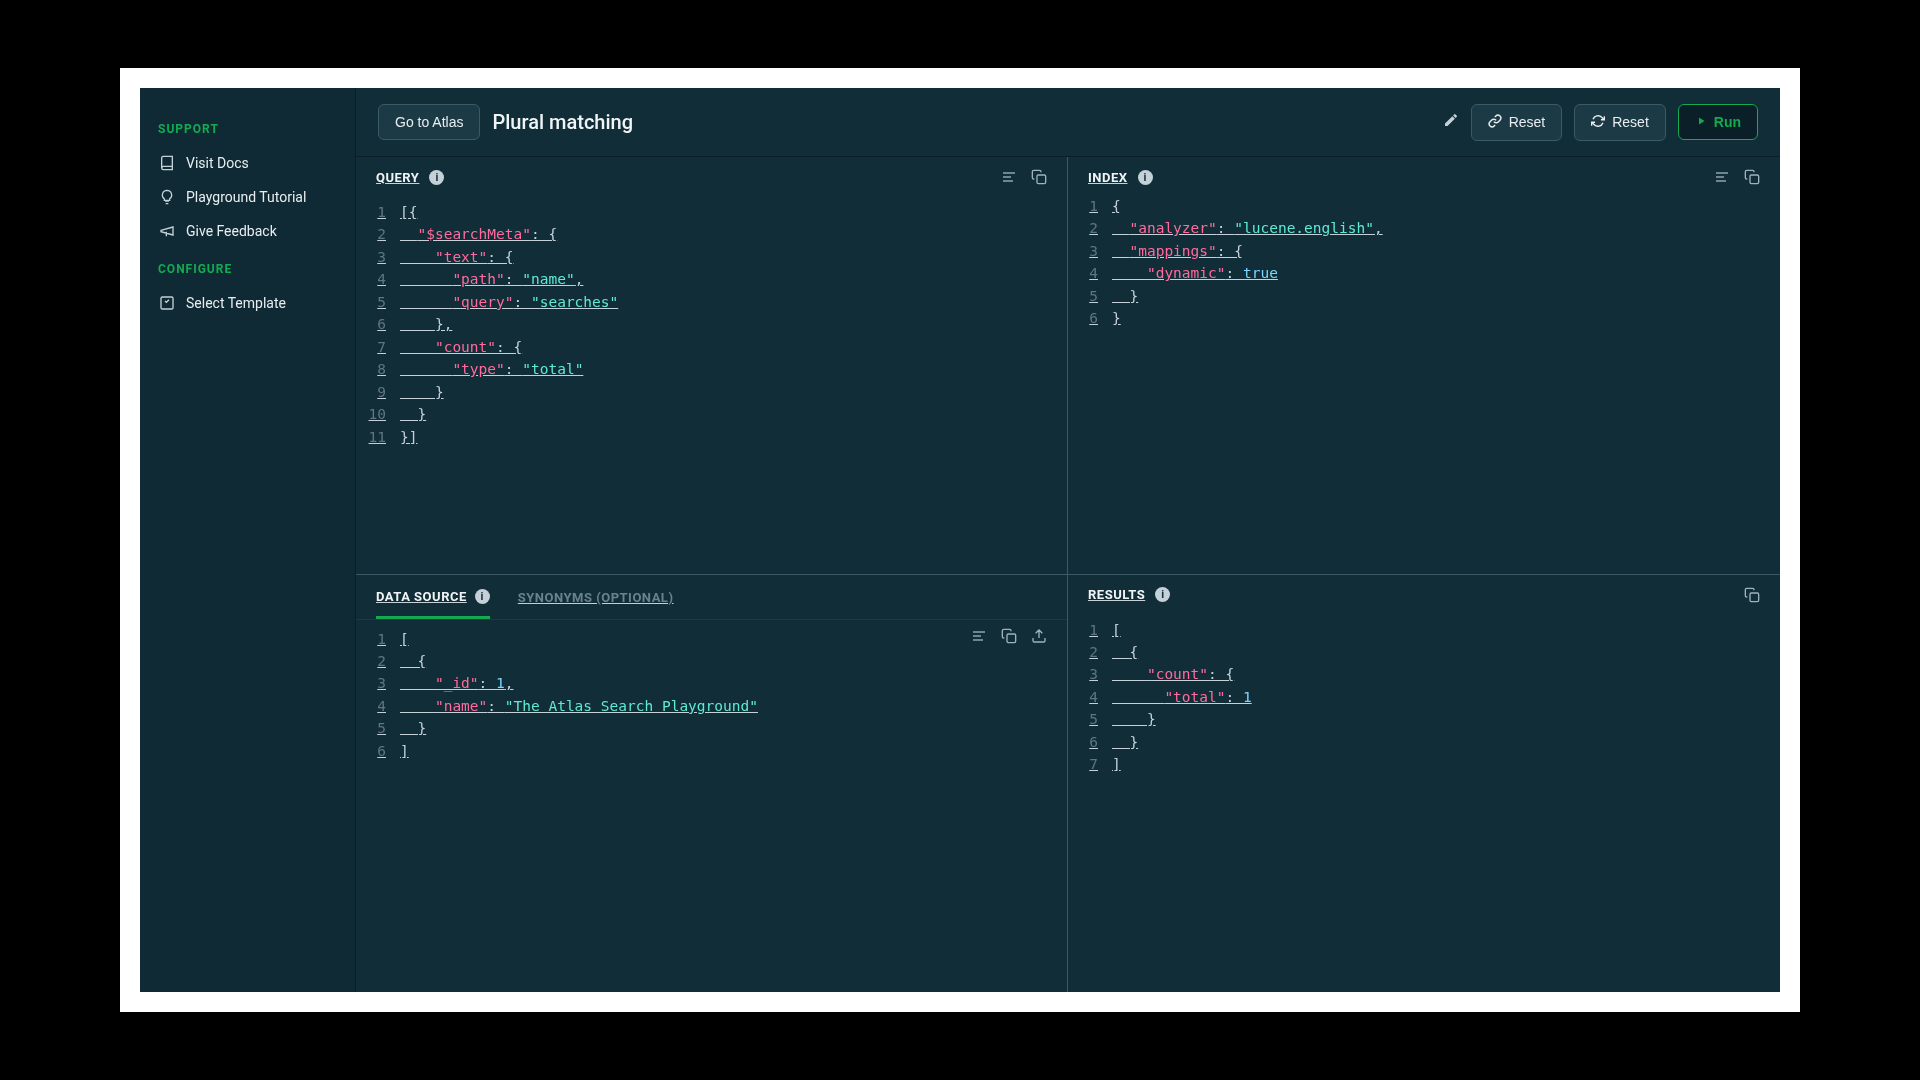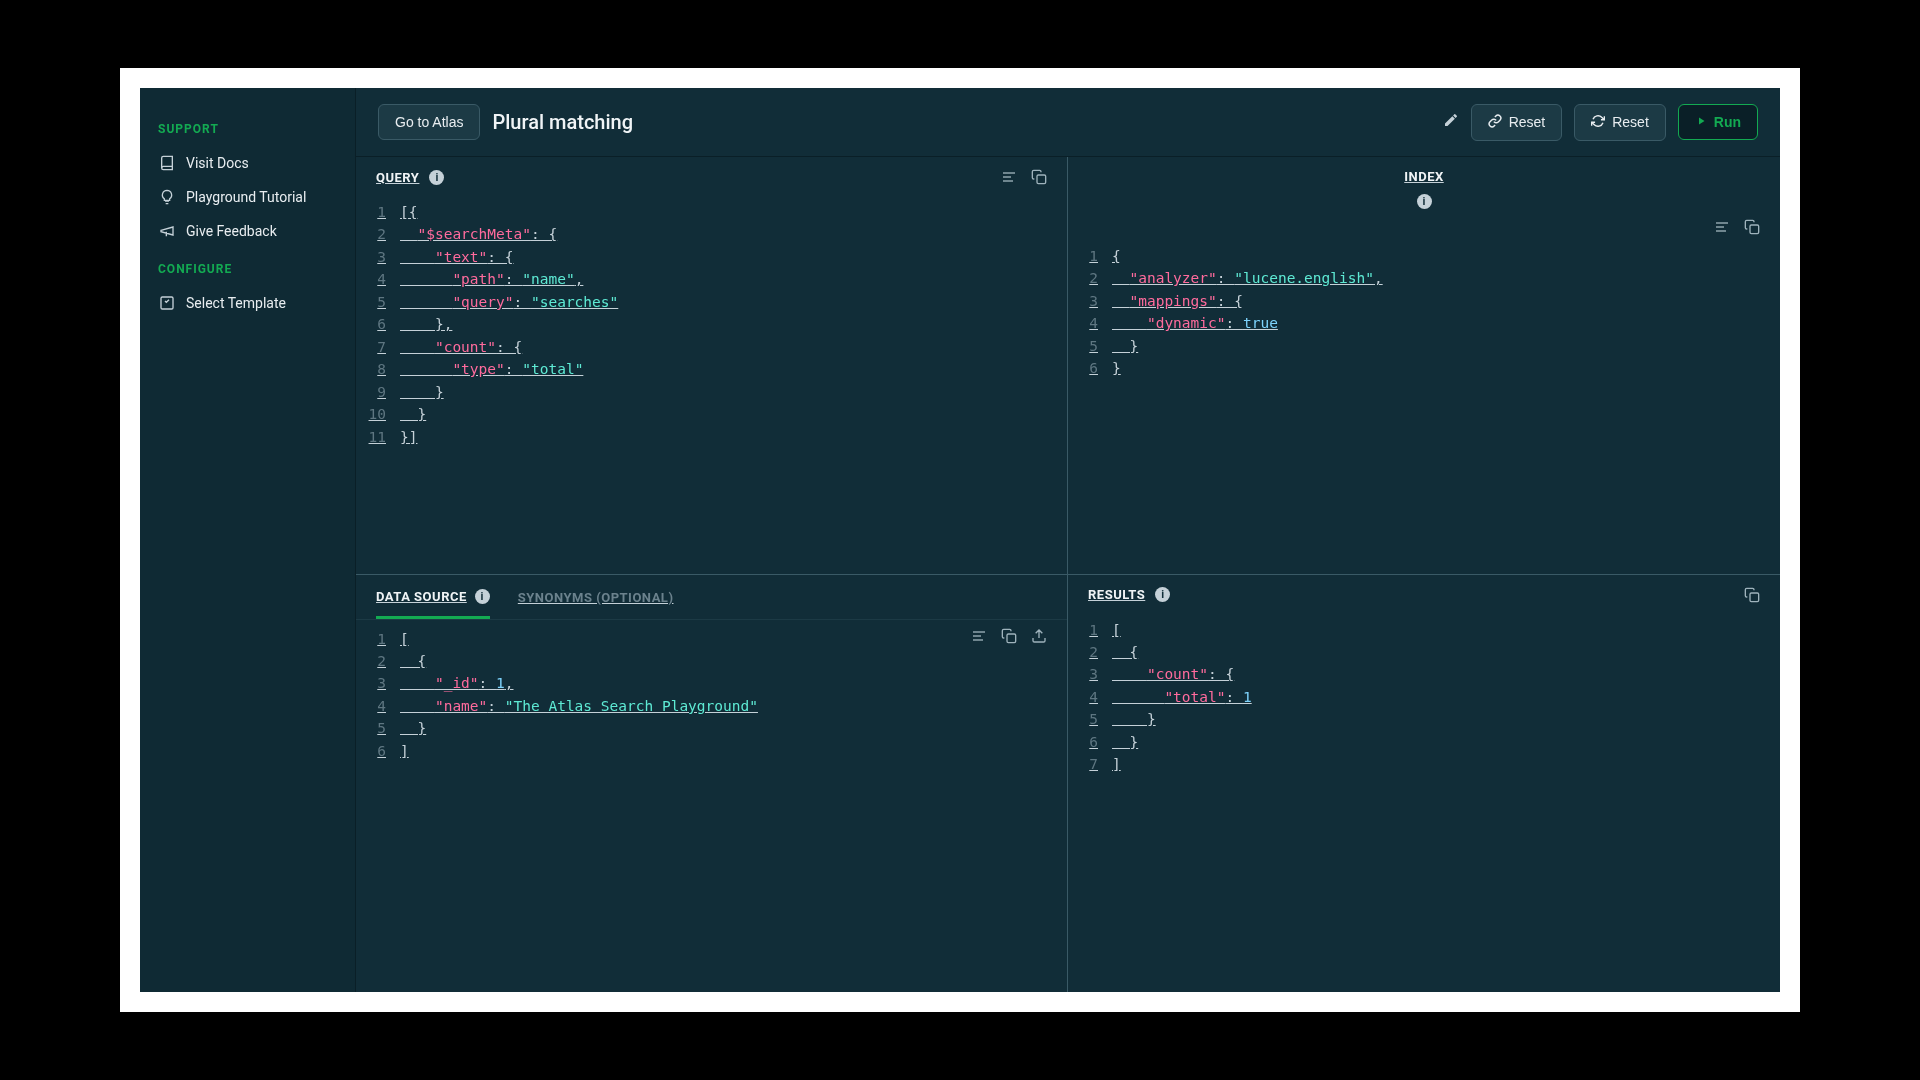--- a/index.html
+++ b/index.html
@@ -311,21 +311,21 @@
               <div class="code-line"><span class="gutter">6</span><span class="code-text"><span class="c-punc">    },</span></span></div>
               <div class="code-line"><span class="gutter">7</span><span class="code-text"><span class="c-punc">    </span><span class="c-key">"count"</span><span class="c-punc">: {</span></span></div>
               <div class="code-line"><span class="gutter">8</span><span class="code-text"><span class="c-punc">      </span><span class="c-key">"type"</span><span class="c-punc">: </span><span class="c-str">"total"</span></span></div>
               <div class="code-line"><span class="gutter">9</span><span class="code-text"><span class="c-punc">    }</span></span></div>
               <div class="code-line"><span class="gutter">10</span><span class="code-text"><span class="c-punc">  }</span></span></div>
               <div class="code-line"><span class="gutter">11</span><span class="code-text"><span class="c-punc">}]</span></span></div>
             </div>
       </div>
 
       <div class="panel">
-        <div class="panel-head" style="padding-bottom:2px;flex-direction:column;">
+        <div class="panel-head" style="padding-bottom:2px;">
           <span class="panel-title">INDEX</span>
           <span class="info-icon">i</span>
           <div class="panel-tools">
             <span class="tool-icon">
                   <svg width="16" height="16" viewBox="0 0 24 24" fill="none" stroke="#9fb3bc" stroke-width="2">
                     <line x1="3" y1="6" x2="21" y2="6"></line>
                     <line x1="3" y1="12" x2="15" y2="12"></line>
                     <line x1="3" y1="18" x2="18" y2="18"></line>
                   </svg>
                 </span>

